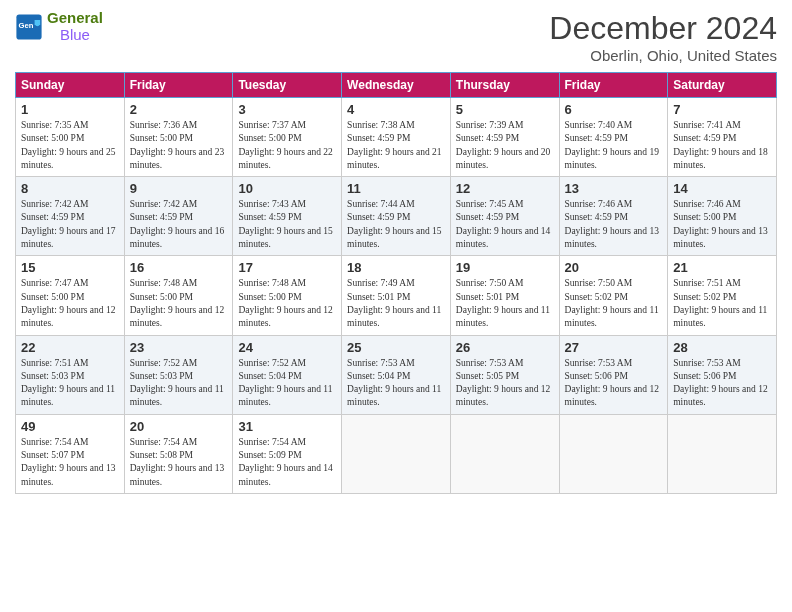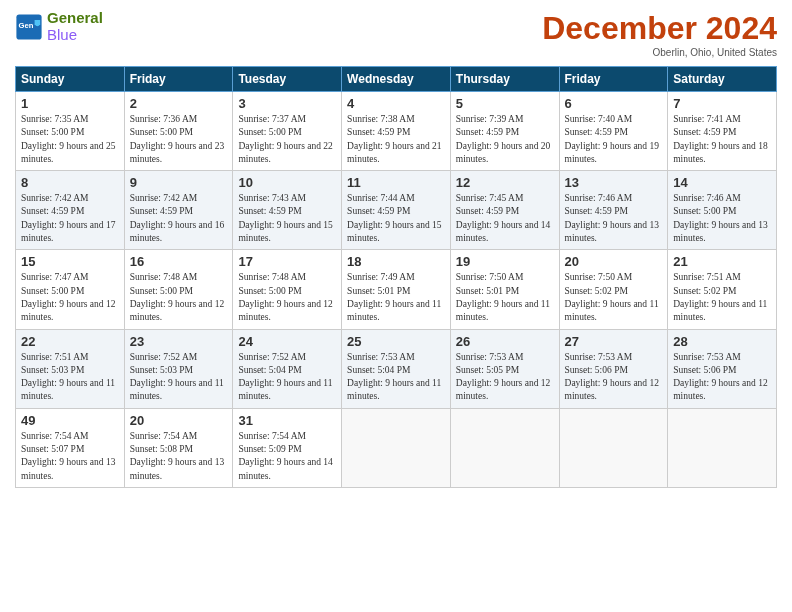--- a/index.html
+++ b/index.html
@@ -17,44 +17,45 @@
     .header-row {
       display: flex;
       justify-content: space-between;
       align-items: flex-start;
       margin-bottom: 8px;
     }
     .logo {
       display: flex;
       align-items: center;
       gap: 4px;
+      text-align: center;
     }
     .logo-icon {
       width: 28px;
       height: 28px;
     }
     .title-block {
       text-align: right;
     }
     .month-title {
       font-size: 32px;
-      font-weight: bold;
-      color: #c2410c;
+      font-weight: normal;
+      color: #404040;
     }
     .location-title {
-      font-size: 10px;
+      font-size: 15px;
       color: #555;
     }
     table {
       width: 100%;
       border-collapse: collapse;
       table-layout: fixed;
     }
     thead tr {
-      background-color: #0c4a6e;
+      background-color: #be185d;
     }
     thead th {
       color: #fff;
       font-size: 12px;
       font-weight: bold;
       text-align: left;
       padding: 5px 5px;
       border: 1px solid #5a9fd4;
     }
     tbody tr {

